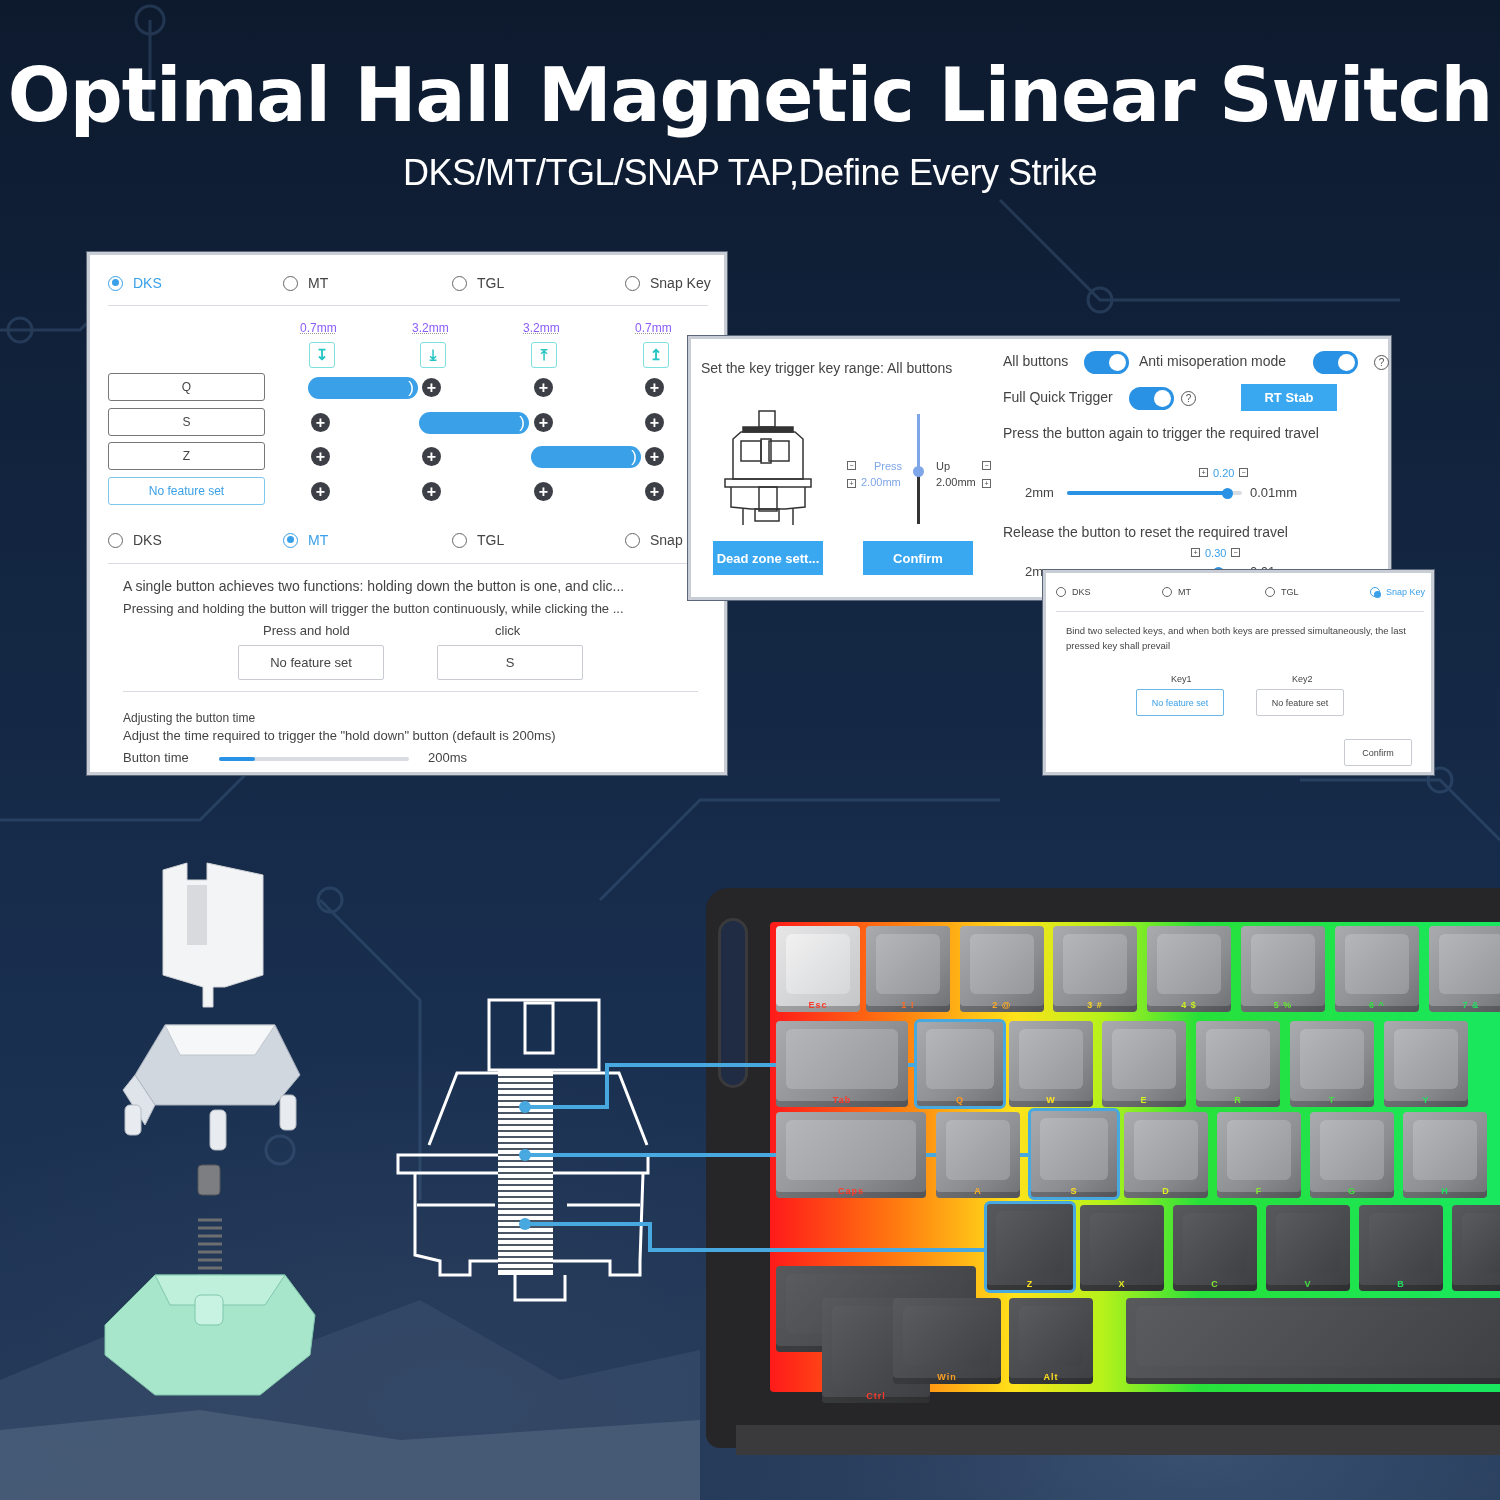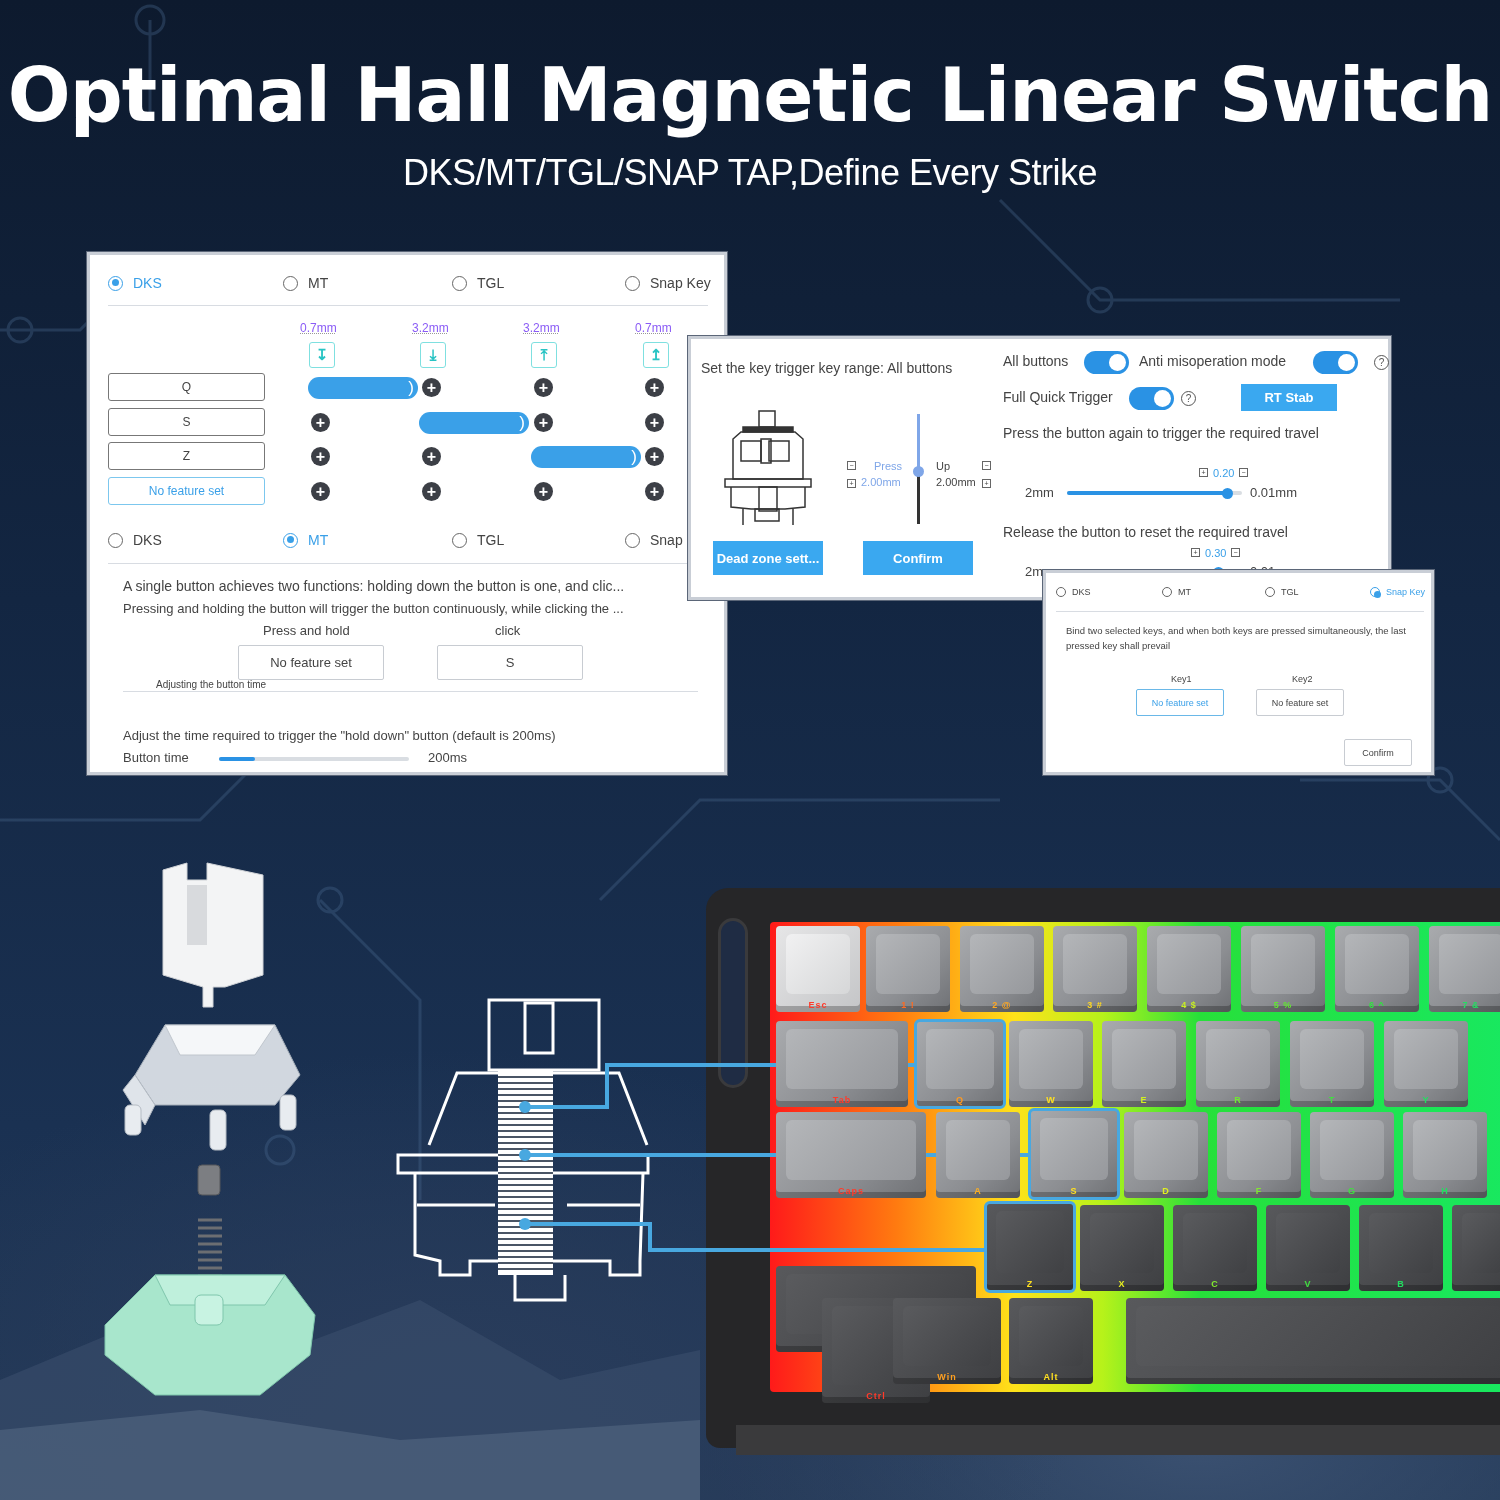--- a/index.html
+++ b/index.html
@@ -157,21 +157,21 @@
   <div class="hr" style="left:18px;top:308px;width:600px;"></div>
 
   <div class="txt" style="left:33px;top:323px;font-size:14px;">A single button achieves two functions: holding down the button is one, and clic...</div>
   <div class="txt" style="left:33px;top:346px;font-size:13px;text-align:right;">Pressing and holding the button will trigger the button continuously, while clicking the ...</div>
   <div class="txt" style="left:173px;top:368px;font-size:13px;">Press and hold</div>
   <div class="txt" style="left:405px;top:368px;font-size:13px;">click</div>
   <div class="btn-outline" style="left:148px;top:390px;width:146px;height:35px;font-size:13px;">No feature set</div>
   <div class="btn-outline" style="left:347px;top:390px;width:146px;height:35px;font-size:13px;">S</div>
   <div class="hr" style="left:33px;top:436px;width:575px;"></div>
 
-  <div class="txt" style="left:33px;top:424px;font-size:10px;margin-left:33px;">Adjusting the button time</div>
+  <div class="txt" style="left:33px;top:456px;font-size:12px;">Adjusting the button time</div>
   <div class="txt" style="left:33px;top:473px;font-size:13px;">Adjust the time required to trigger the "hold down" button (default is 200ms)</div>
   <div class="txt" style="left:33px;top:495px;font-size:13px;">Button time</div>
   <div class="slider-track" style="left:129px;top:502px;width:190px;">
       <div class="slider-fill" style="width:19%;"></div>
     </div>
   <div class="txt" style="left:338px;top:495px;font-size:13px;">200ms</div>
 </div>
 
 <div class="panel" style="left:688px;top:336px;width:703px;height:264px;">
   <div class="txt" style="left:10px;top:21px;font-size:14px;">Set the key trigger key range: All buttons</div>

